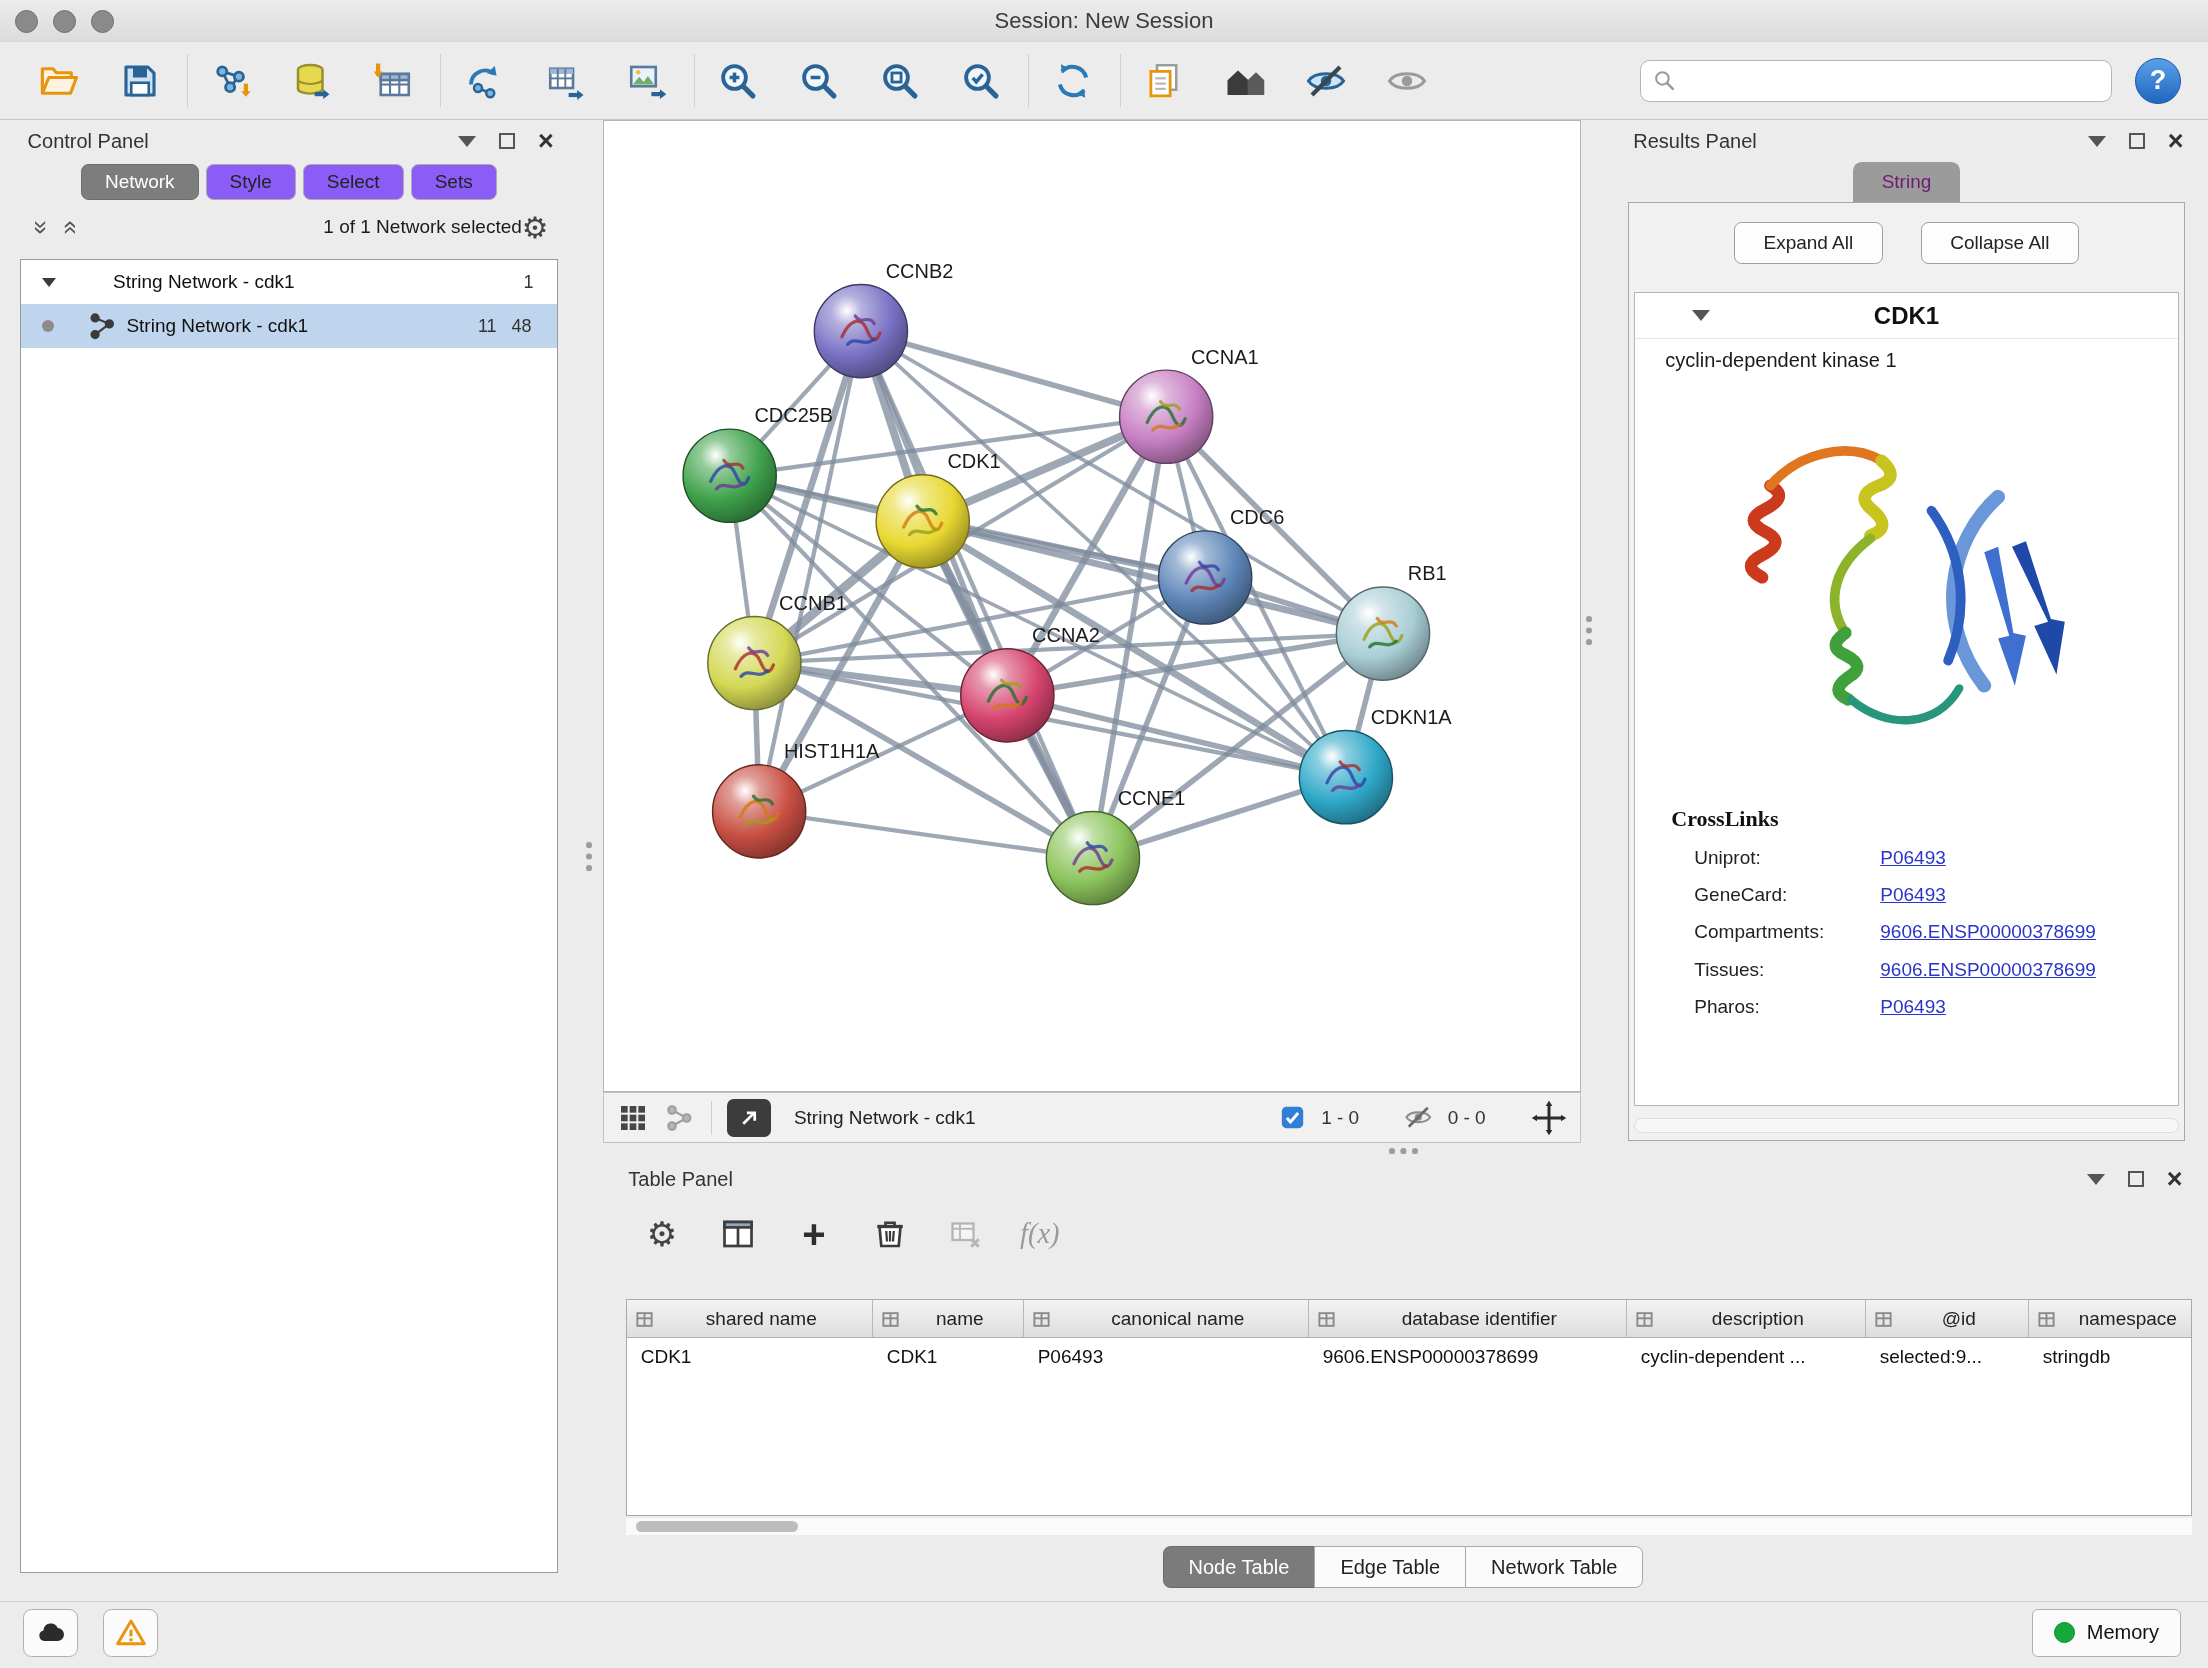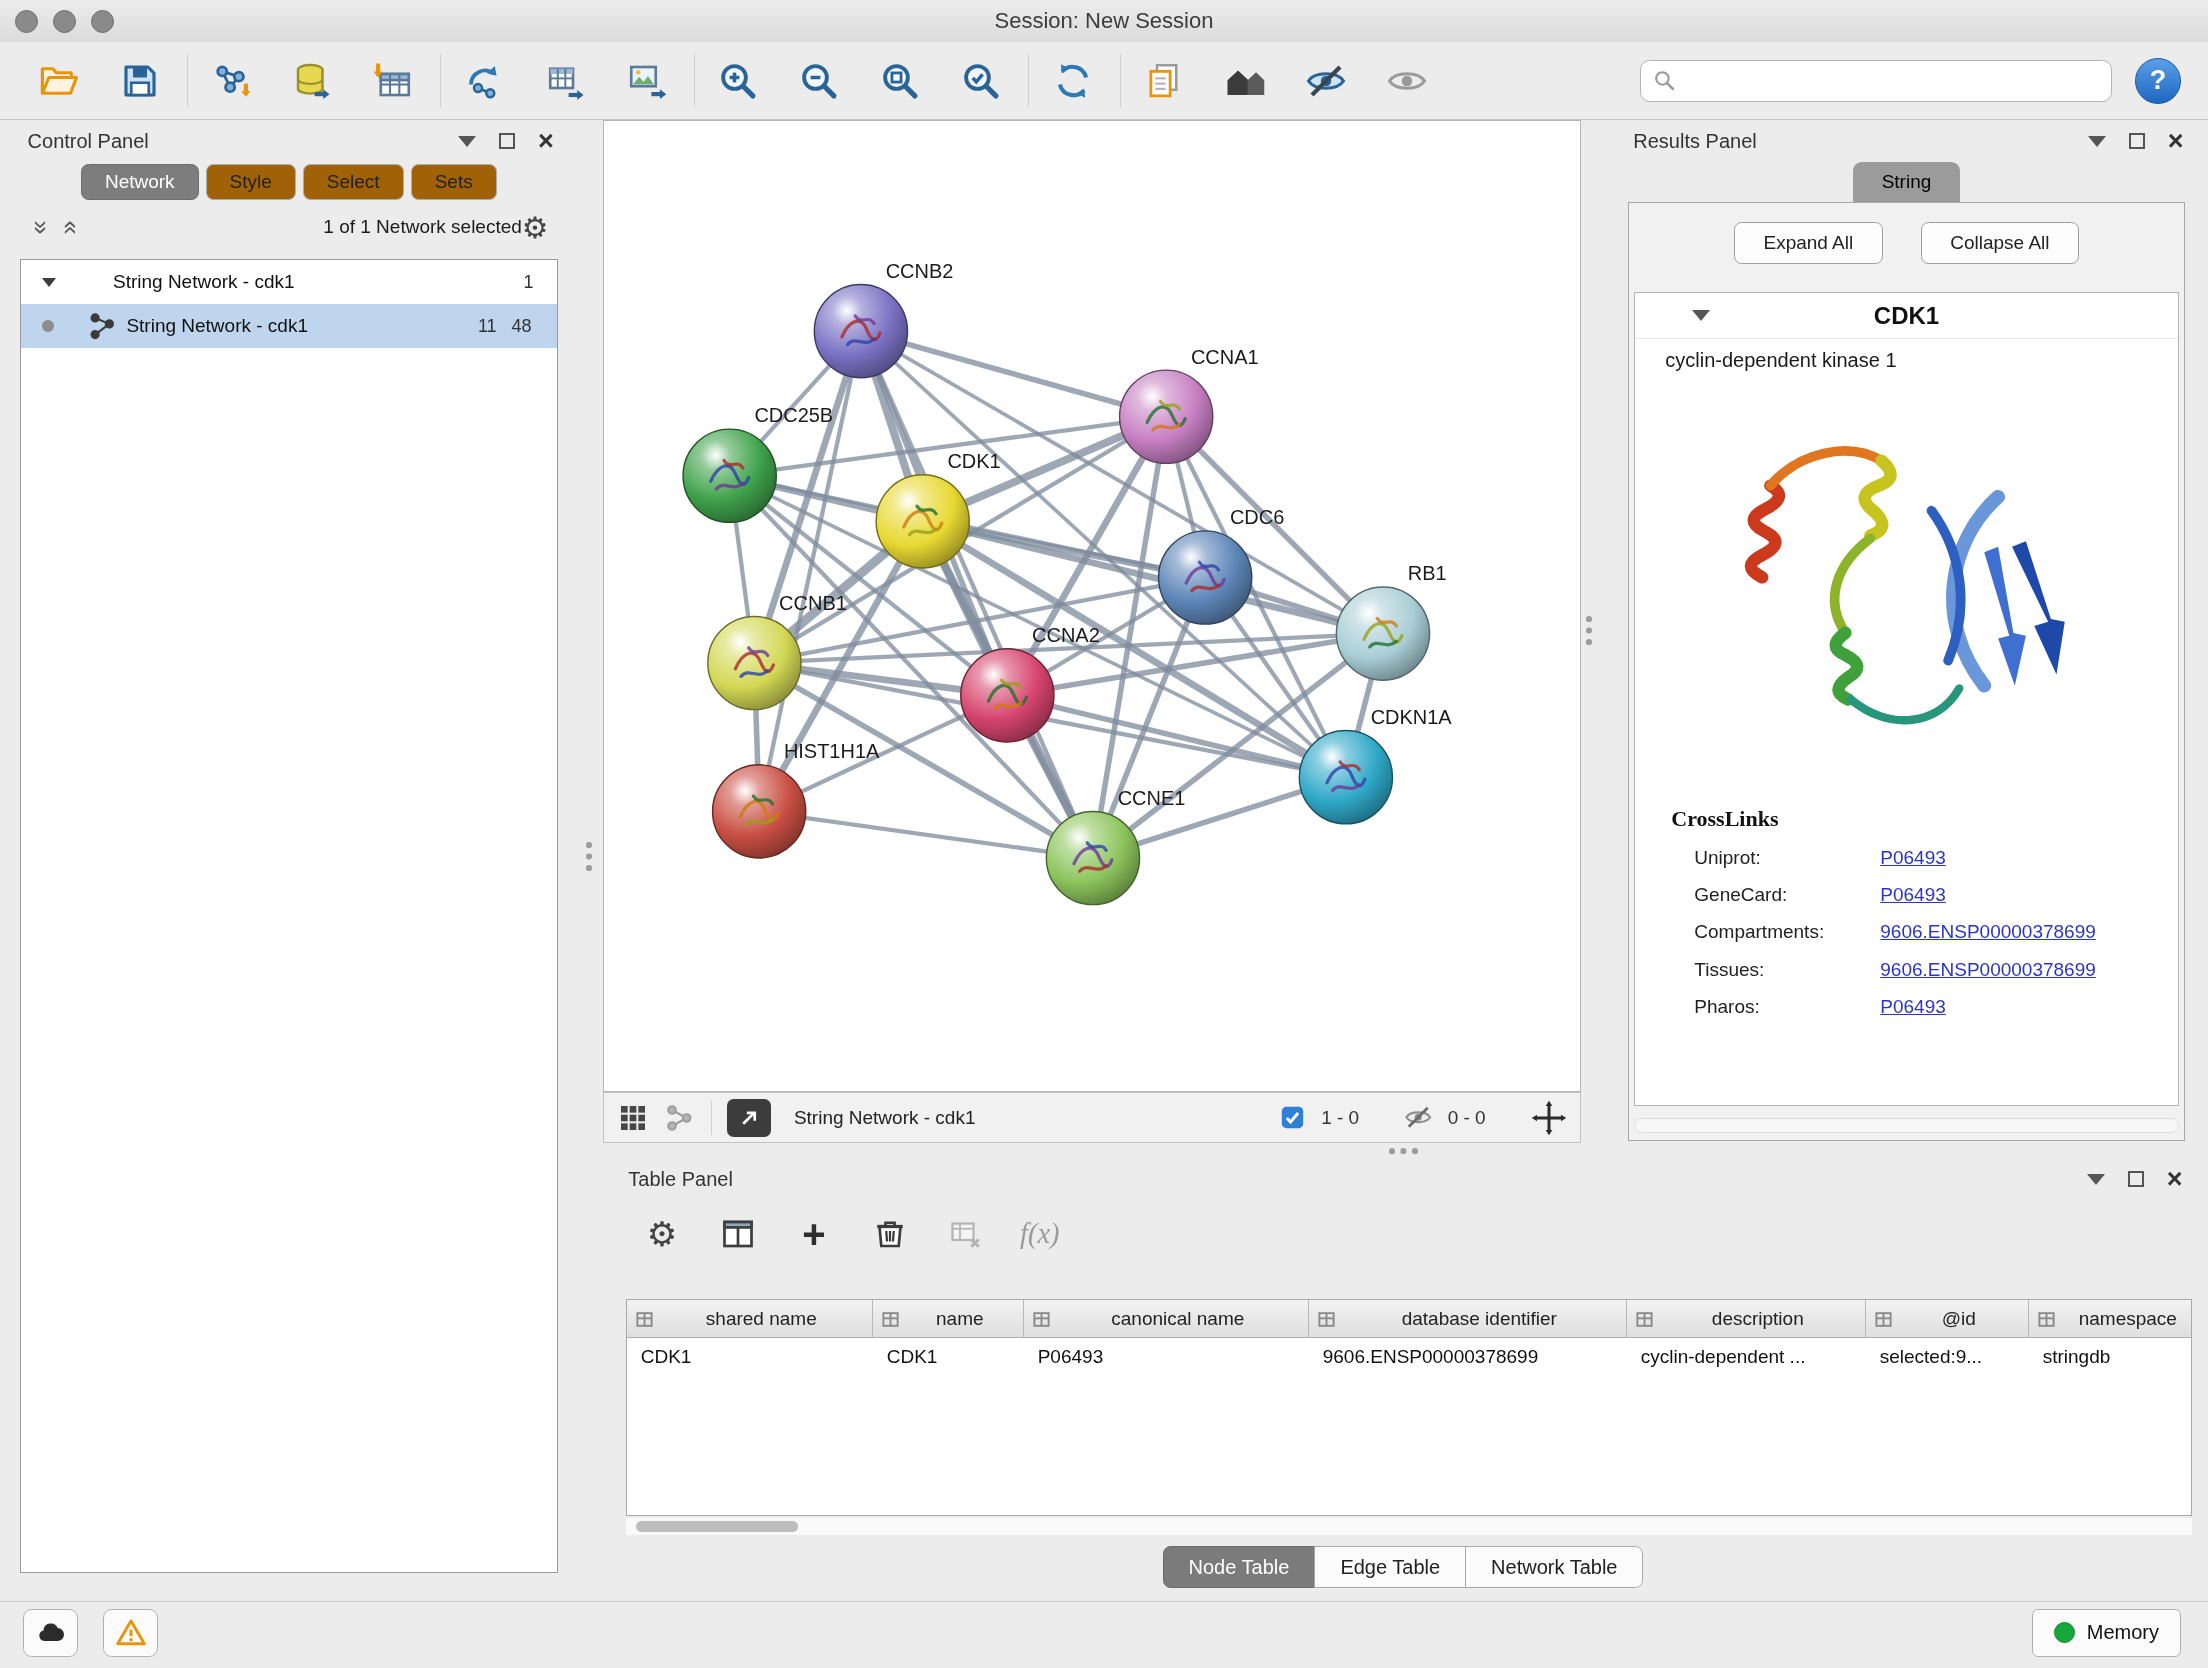--- a/index.html
+++ b/index.html
@@ -37,21 +37,21 @@
   .ph-title{padding-left:13.3px;}
   .ph-icons{margin-left:auto;display:flex;align-items:center;gap:23px;padding-right:9.5px;}
   .tri-down{width:0;height:0;border-left:9.5px solid transparent;border-right:9.5px solid transparent;border-top:11.4px solid #555;}
   .tri-down.small{border-left-width:7.6px;border-right-width:7.6px;border-top-width:9.5px;border-top-color:#3c3c3c;}
   .sqico{width:16px;height:16px;border:2.4px solid #555;}
   .xico{font-size:27px;font-weight:bold;color:#333;line-height:1;}
 
   
   .control-panel{position:absolute;left:14.3px;top:120px;width:549px;height:1459px;}
   .cp-tabs{display:flex;justify-content:center;gap:7px;height:38px;margin-top:1.9px;}
-  .cp-tab{height:36px;line-height:34px;padding:0 23px;font-size:19px;color:#222;background:#a16207;
+  .cp-tab{height:36px;line-height:34px;padding:0 23px;font-size:19px;color:#222;background:#8b5cf6;
     border:1px solid #adadad;border-radius:7.6px;}
   .cp-tab.sel{background:#7d7d7d;color:#fff;border-color:#6d6d6d;}
   .cp-toolrow{height:51px;display:flex;align-items:center;padding:0 15px;}
   .chev{font-size:25px;color:#555;display:inline-block;width:25px;text-align:center;line-height:1;}
   .chev.down{transform:rotate(90deg);}
   .chev.up{transform:rotate(-90deg);margin-left:1.9px;}
   .cp-status{flex:1;text-align:right;font-size:19px;color:#1b1b1b;}
   .gearglyph{font-size:29.5px;color:#444;line-height:1;}
   .cp-tree{position:absolute;left:5.7px;right:5.7px;top:139px;bottom:5.7px;background:#fff;border:1px solid #9a9a9a;}
   .tree-row{height:44px;display:flex;align-items:center;font-size:19px;color:#111;}
@@ -77,21 +77,21 @@
   .export-btn{width:44px;height:38px;background:#3c3c3c;border:none;border-radius:6.7px;display:flex;align-items:center;justify-content:center;}
   .export-btn svg{width:25px;height:25px;}
   .net-name{font-size:19px;color:#222;margin-left:7.6px;}
   .nt-right{margin-left:auto;display:flex;align-items:center;gap:15px;}
   .nt-count{font-size:19px;color:#333;}
   .nt-gap{width:15px;}
 
   
   .results-panel{position:absolute;left:1620px;top:120px;width:573px;height:1023px;}
   .rp-tabrow{height:40px;display:flex;justify-content:center;}
-  .string-tab{min-width:107px;height:40px;background:#9b9b9b;color:#000000;font-size:19px;text-align:center;
+  .string-tab{min-width:107px;height:40px;background:#9b9b9b;color:#701a75;font-size:19px;text-align:center;
     line-height:40px;border-radius:8.6px 8.6px 0 0;padding:0 19px;}
   .rp-box{position:absolute;left:7.6px;right:7.6px;top:82px;bottom:1.9px;border:1px solid #a8a8a8;background:#f1f1f1;}
   .rp-buttons{height:80px;display:flex;align-items:center;justify-content:center;gap:38px;}
   .rp-btn{height:42px;padding:0 28.5px;background:#fdfdfd;border:1px solid #9e9e9e;border-radius:7.6px;
     font-size:19px;color:#222;font-family:inherit;}
   .rp-section{position:absolute;left:5.7px;right:5.7px;top:89px;bottom:34px;background:#fff;border:1px solid #b5b5b5;overflow:hidden;}
   .rp-sec-header{height:46px;position:relative;display:flex;align-items:center;border-bottom:1px solid #e6e6e6;}
   .rp-sec-header .tri-down{position:absolute;left:57px;}
   .rp-protein-name{width:100%;text-align:center;font-size:24px;font-weight:bold;color:#111;}
   .rp-desc{padding:9.5px 0 1.9px 30px;font-size:20px;color:#1a1a1a;}

